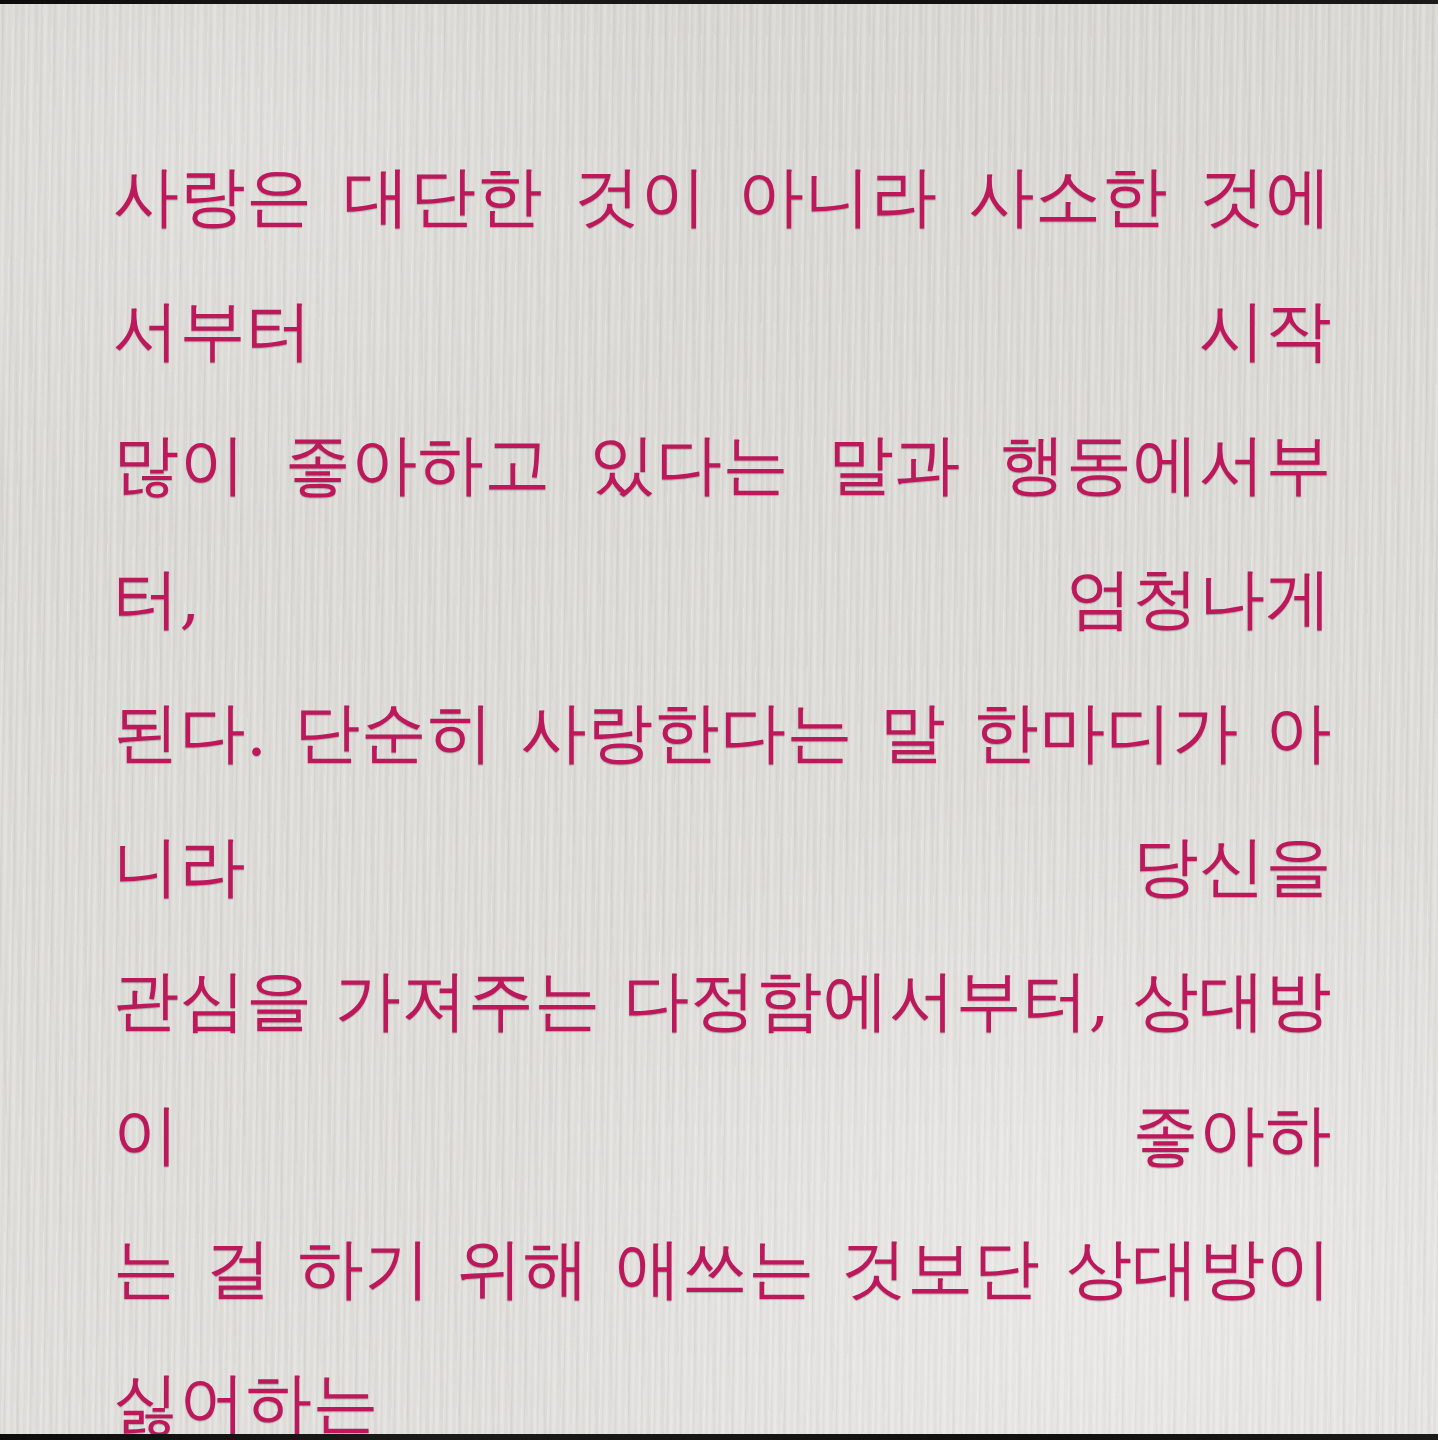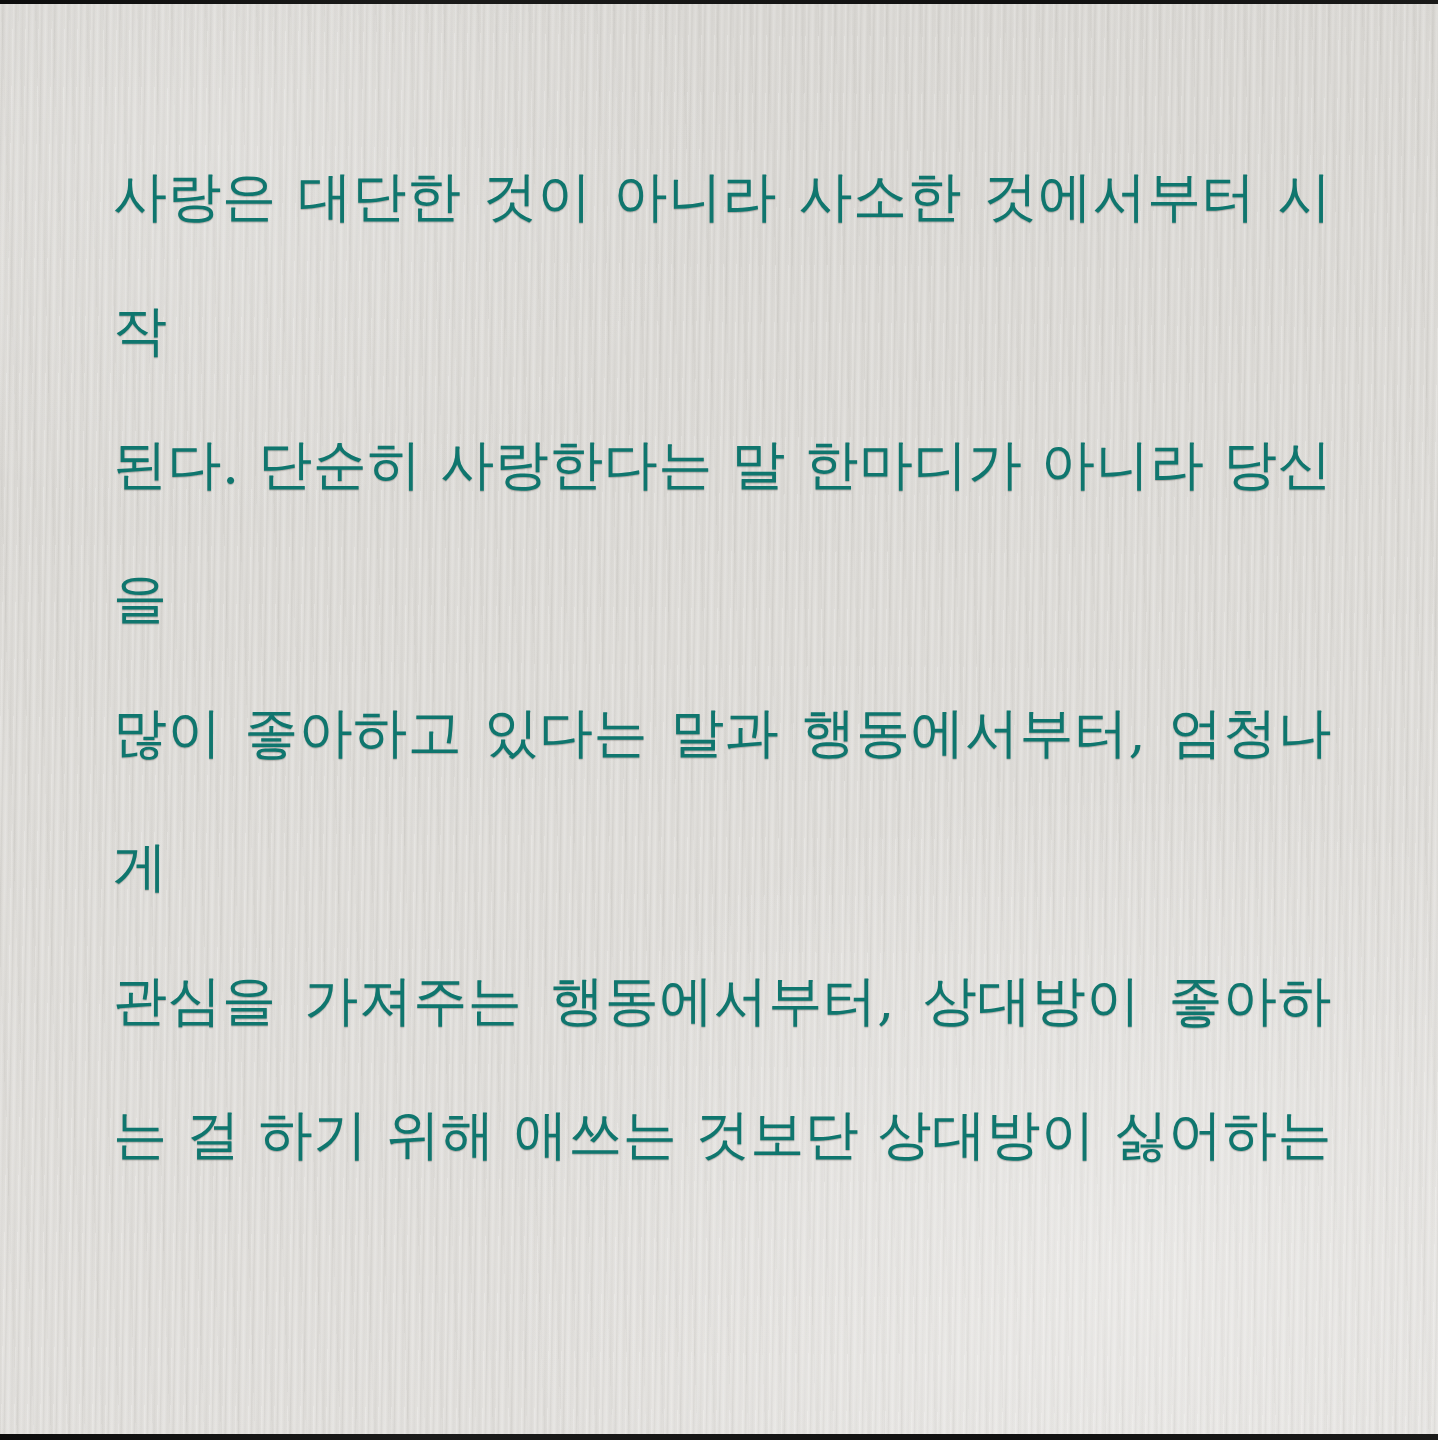--- a/index.html
+++ b/index.html
@@ -43,37 +43,37 @@
     position: absolute;
     top: 0;
     left: 0;
     box-sizing: border-box;
     width: 1438px;
     padding: 130px 106px 0 113px;
     z-index: 2;
   }
 
   .quote-line {
-    font-size: 54px;
+    font-size: 66px;
     line-height: 134px;
-    color: #0f766e;
+    color: #be185d;
     letter-spacing: 0.5px;
     text-align: justify;
     text-align-last: justify;
     text-shadow: 0 1px 1px rgba(40,38,34,0.28);
     white-space: normal;
   }
 </style>
 </head>
 <body>
 
 <div class="photo-edge top"></div>
 
 <div class="quote-block">
   <div class="quote-line">사랑은 대단한 것이 아니라 사소한 것에서부터 시작</div>
+  <div class="quote-line">많이 좋아하고 있다는 말과 행동에서부터, 엄청나게</div>
   <div class="quote-line">된다. 단순히 사랑한다는 말 한마디가 아니라 당신을</div>
-  <div class="quote-line">많이 좋아하고 있다는 말과 행동에서부터, 엄청나게</div>
-  <div class="quote-line">관심을 가져주는 행동에서부터, 상대방이 좋아하</div>
+  <div class="quote-line">관심을 가져주는 다정함에서부터, 상대방이 좋아하</div>
   <div class="quote-line">는 걸 하기 위해 애쓰는 것보단 상대방이 싫어하는</div>
 
 </div>
 
 <div class="photo-edge bottom"></div>
 
 </body></html>

